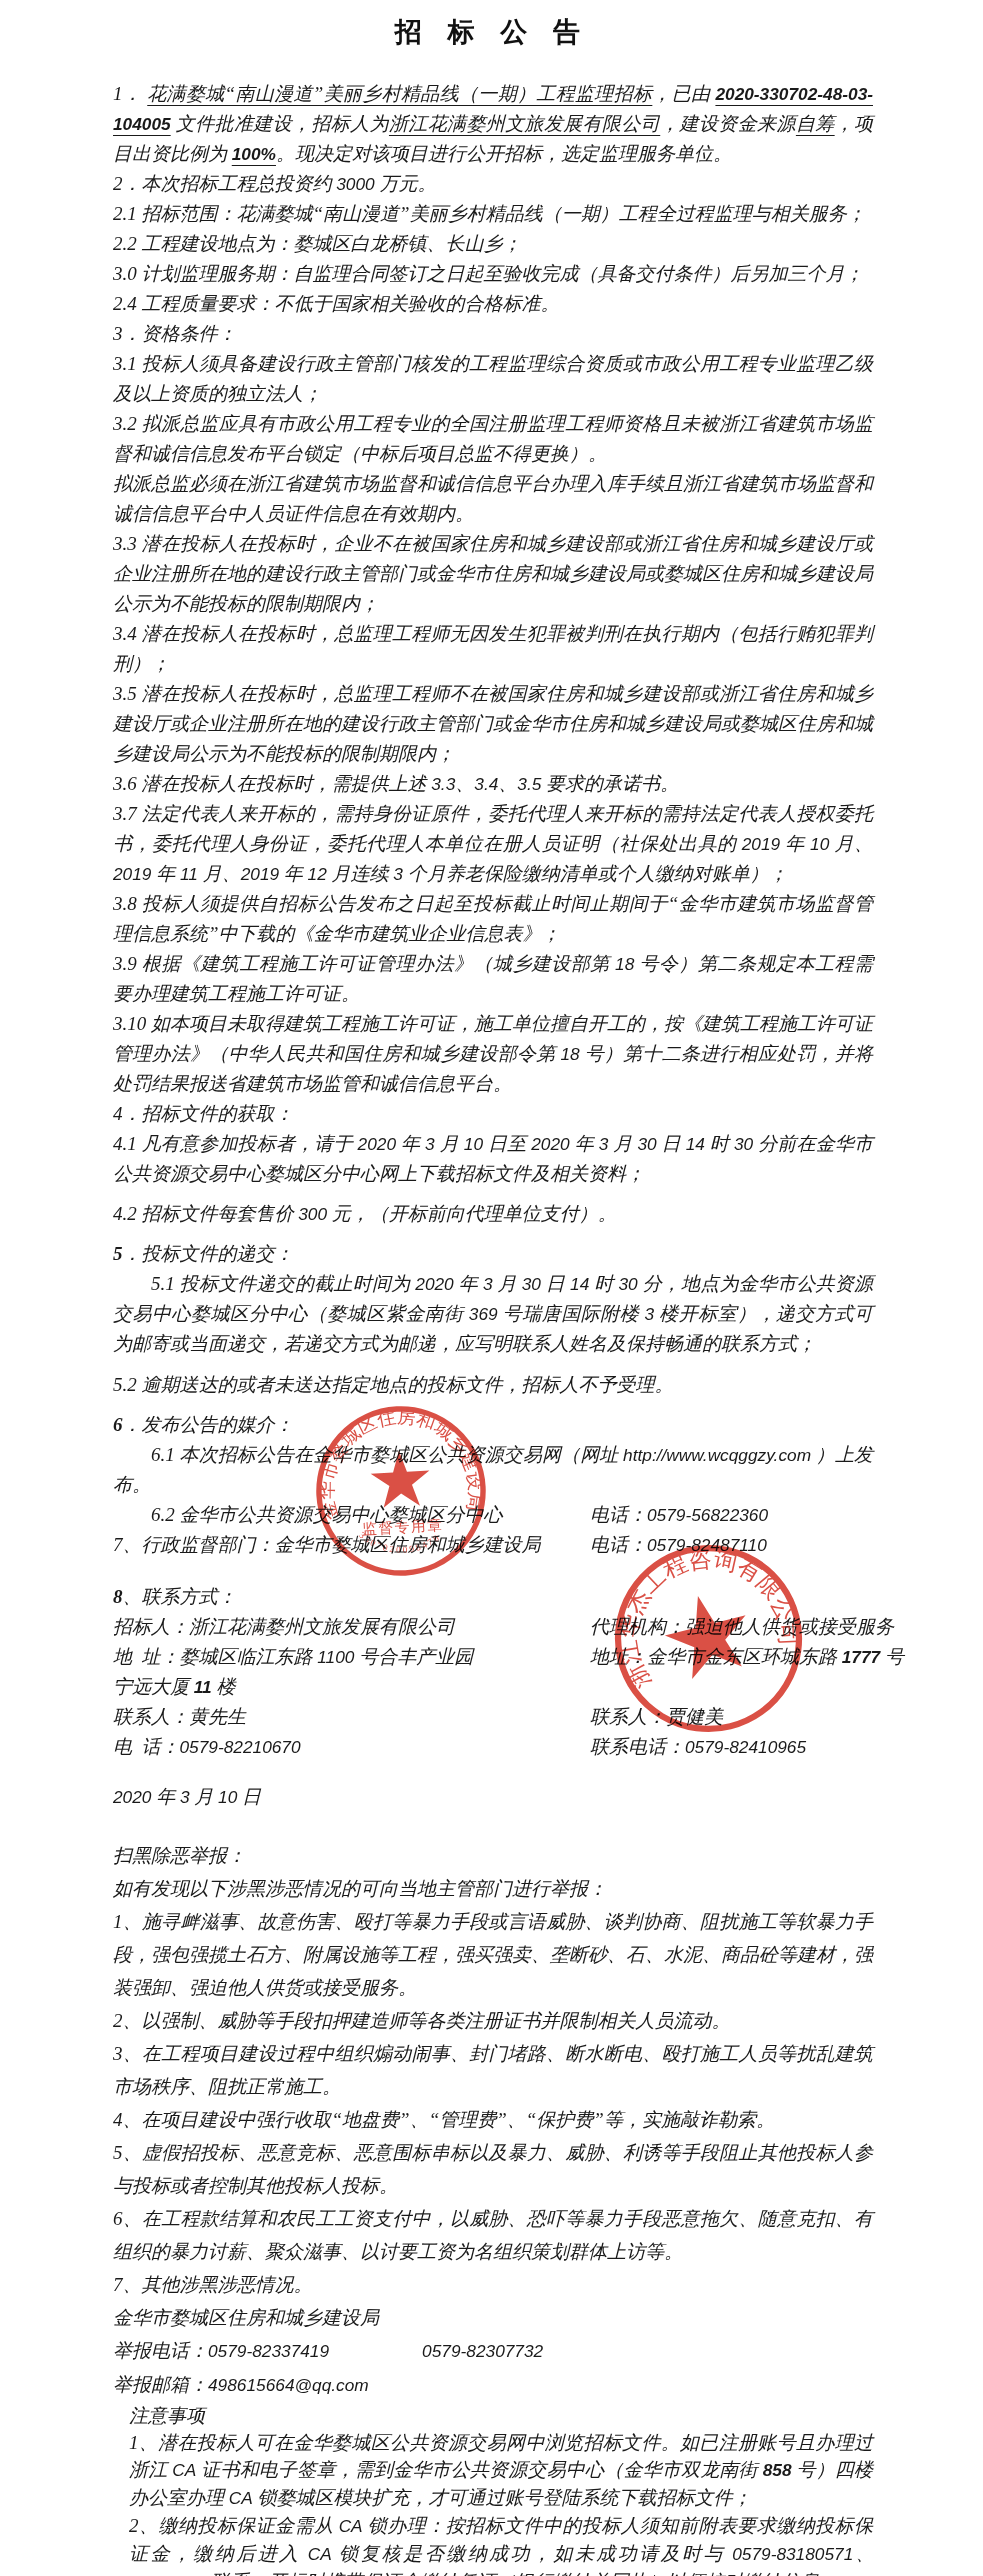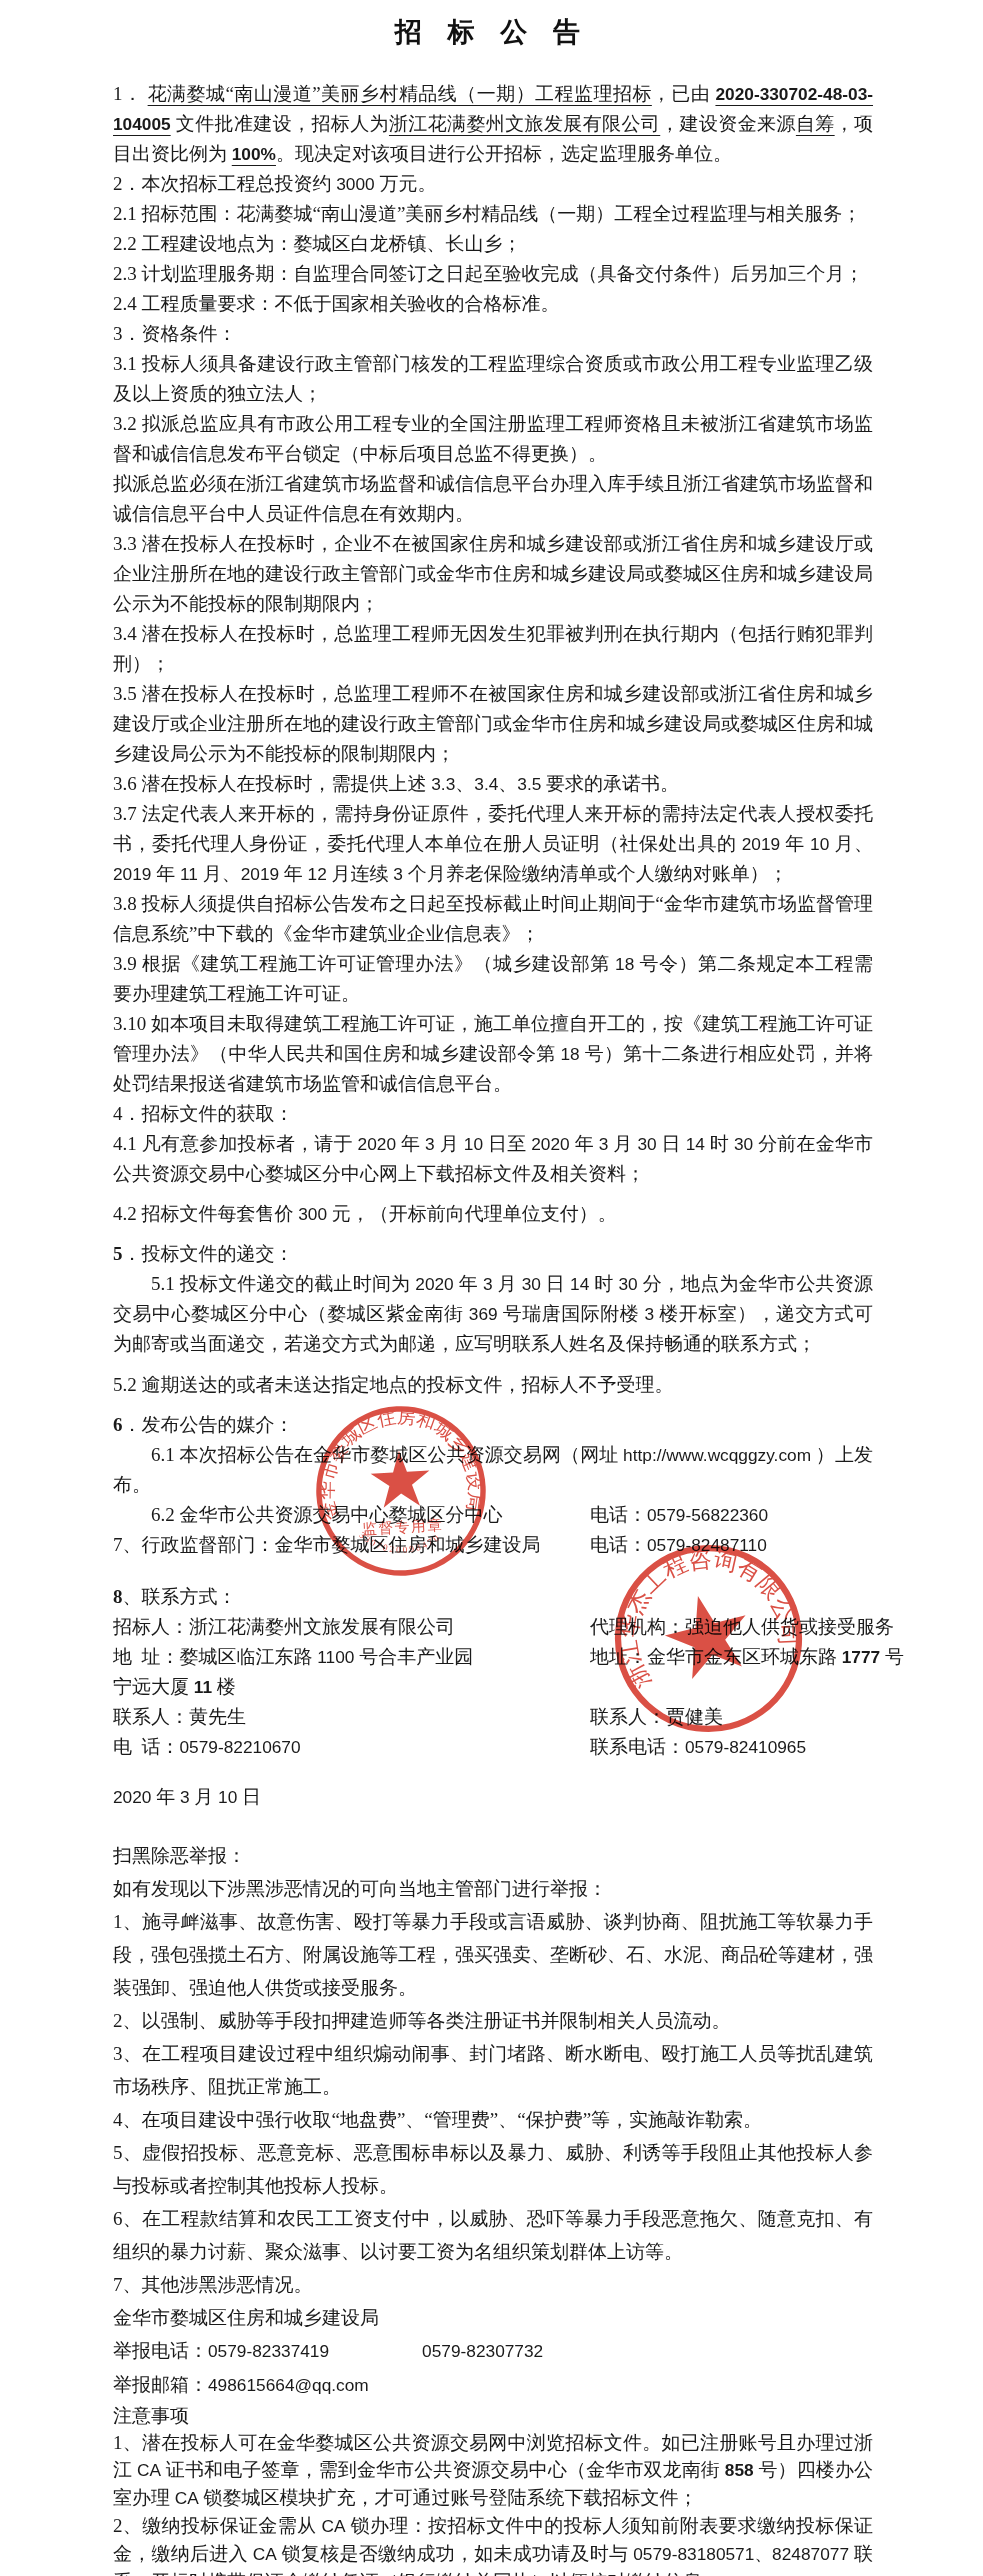--- a/index.html
+++ b/index.html
@@ -1,27 +1,27 @@
 <!DOCTYPE html>
 <html style="font-size:12.6px"><head>
 <meta charset="utf-8">
 <style>
   html,body{margin:0;padding:0;background:#fff;}
   .page{position:relative;width:984px;height:2576px;background:#fff;overflow:hidden;
         font-family:"Liberation Serif","DejaVu Serif",serif;color:#1a1a1a;}
   .title{margin:14px 0 0;text-align:center;font-size:27px;font-weight:bold;letter-spacing:9.5px;color:#111;}
   .doc{position:absolute;left:113px;right:111px;top:79px;font-size:19px;}
-  .para{line-height:30px;text-align:justify;position:relative;margin:0;}
+  .para{line-height:30px;text-align:justify;position:relative;margin:0;font-style:italic;}
   .para.indent{text-indent:38px;}
   .para.gap{margin-top:10.2px;}
   .para.tight8{margin-top:22px;}
   .para.date{padding-right:28px;margin-top:20.5px;}
   .para.s2{line-height:33px;}
   .para.s2.first{margin-top:27px;}
-  .para.s3{line-height:27px;}
+  .para.s3{line-height:27px;margin-left:16px;}
   .u{text-decoration:underline;text-underline-offset:4.7px;text-decoration-thickness:1.2px;}
   .b{font-weight:bold;}
   .num{font-family:"Liberation Sans","DejaVu Sans",sans-serif;font-size:17.3px;}
   .sp{display:inline-block;width:93px;}
   .right-col{position:absolute;left:477px;top:0;white-space:nowrap;text-indent:0;}
   .seal{position:absolute;mix-blend-mode:multiply;opacity:.88;color:#d5372b;}
   .seal text{font-family:"Liberation Serif","DejaVu Serif",serif;}
   .seal1{left:312px;top:1402px;width:178px;height:178px;transform:rotate(-3deg);}
   .seal2{left:611px;top:1541px;width:195px;height:195px;transform:rotate(-14deg);}
 </style>
@@ -29,21 +29,21 @@
 <body>
 
 <div class="page">
   <h1 class="title">招 标 公 告</h1>
 
   <div id="doc" class="doc">
       <div class="para"><span>1． </span><span class="u">花满婺城“南山漫道”美丽乡村精品线（一期）工程监理招标</span><span>，已由 </span><span class="u b num">2020-330702-48-03-104005</span><span> 文件批准建设，招标人为</span><span class="u">浙江花满婺州文旅发展有限公司</span><span>，建设资金来源</span><span class="u">自筹</span><span>，项目出资比例为 </span><span class="u b num">100%</span><span>。现决定对该项目进行公开招标，选定监理服务单位。</span></div>
       <div class="para"><span>2．本次招标工程总投资约 </span><span class="num">3000</span><span> 万元。</span></div>
       <div class="para"><span>2.1 招标范围：花满婺城“南山漫道”美丽乡村精品线（一期）工程全过程监理与相关服务；</span></div>
       <div class="para"><span>2.2 工程建设地点为：婺城区白龙桥镇、长山乡；</span></div>
-      <div class="para"><span>2.3 计划监理服务期：自监理合同签订之日起至验收完成（具备交付条件）后另加三个月；</span></div>
+      <div class="para"><span>3.0 计划监理服务期：自监理合同签订之日起至验收完成（具备交付条件）后另加三个月；</span></div>
       <div class="para"><span>2.4 工程质量要求：不低于国家相关验收的合格标准。</span></div>
       <div class="para"><span>3．资格条件：</span></div>
       <div class="para"><span>3.1 投标人须具备建设行政主管部门核发的工程监理综合资质或市政公用工程专业监理乙级及以上资质的独立法人；</span></div>
       <div class="para"><span>3.2 拟派总监应具有市政公用工程专业的全国注册监理工程师资格且未被浙江省建筑市场监督和诚信信息发布平台锁定（中标后项目总监不得更换）。</span></div>
       <div class="para"><span>拟派总监必须在浙江省建筑市场监督和诚信信息平台办理入库手续且浙江省建筑市场监督和诚信信息平台中人员证件信息在有效期内。</span></div>
       <div class="para"><span>3.3 潜在投标人在投标时，企业不在被国家住房和城乡建设部或浙江省住房和城乡建设厅或企业注册所在地的建设行政主管部门或金华市住房和城乡建设局或婺城区住房和城乡建设局公示为不能投标的限制期限内；</span></div>
       <div class="para"><span>3.4 潜在投标人在投标时，总监理工程师无因发生犯罪被判刑在执行期内（包括行贿犯罪判刑）；</span></div>
       <div class="para"><span>3.5 潜在投标人在投标时，总监理工程师不在被国家住房和城乡建设部或浙江省住房和城乡建设厅或企业注册所在地的建设行政主管部门或金华市住房和城乡建设局或婺城区住房和城乡建设局公示为不能投标的限制期限内；</span></div>
       <div class="para"><span>3.6 潜在投标人在投标时，需提供上述 </span><span class="num">3.3</span><span>、</span><span class="num">3.4</span><span>、</span><span class="num">3.5</span><span> 要求的承诺书。</span></div>
       <div class="para"><span>3.7 法定代表人来开标的，需持身份证原件，委托代理人来开标的需持法定代表人授权委托书，委托代理人身份证，委托代理人本单位在册人员证明（社保处出具的 </span><span class="num">2019</span><span> 年 </span><span class="num">10</span><span> 月、</span><span class="num">2019</span><span> 年 </span><span class="num">11</span><span> 月、</span><span class="num">2019</span><span> 年 </span><span class="num">12</span><span> 月连续 </span><span class="num">3</span><span> 个月养老保险缴纳清单或个人缴纳对账单）；</span></div>

